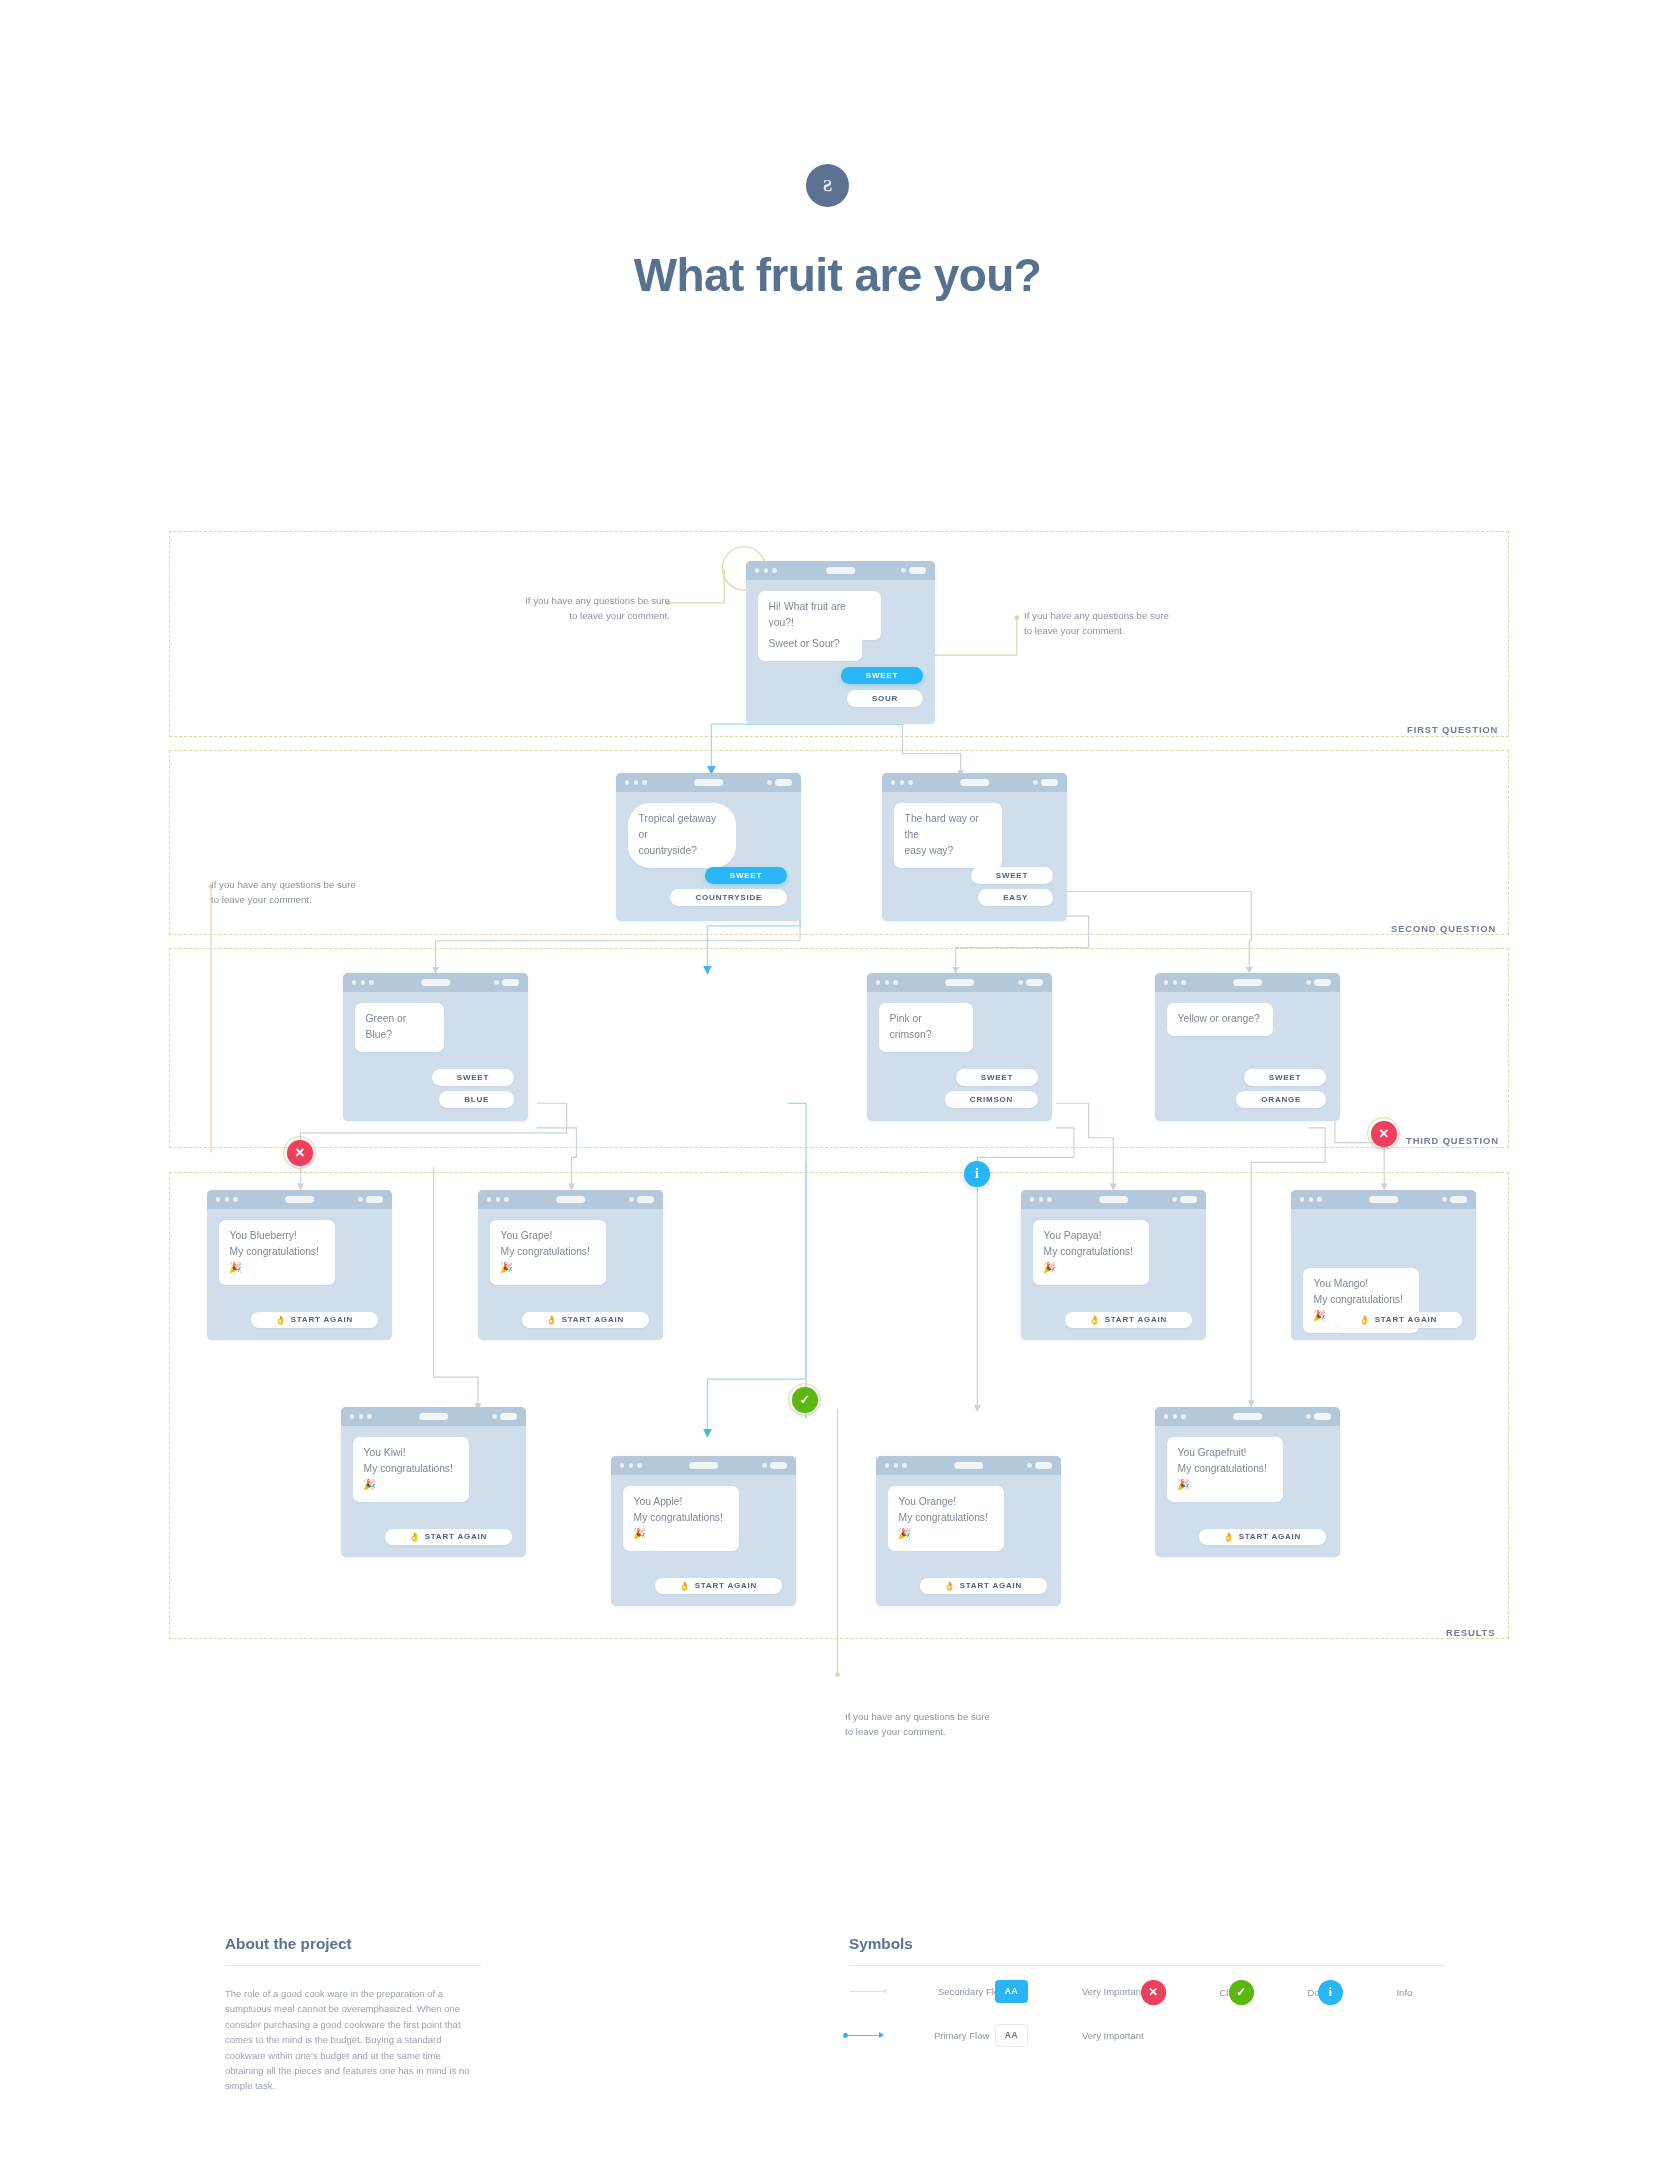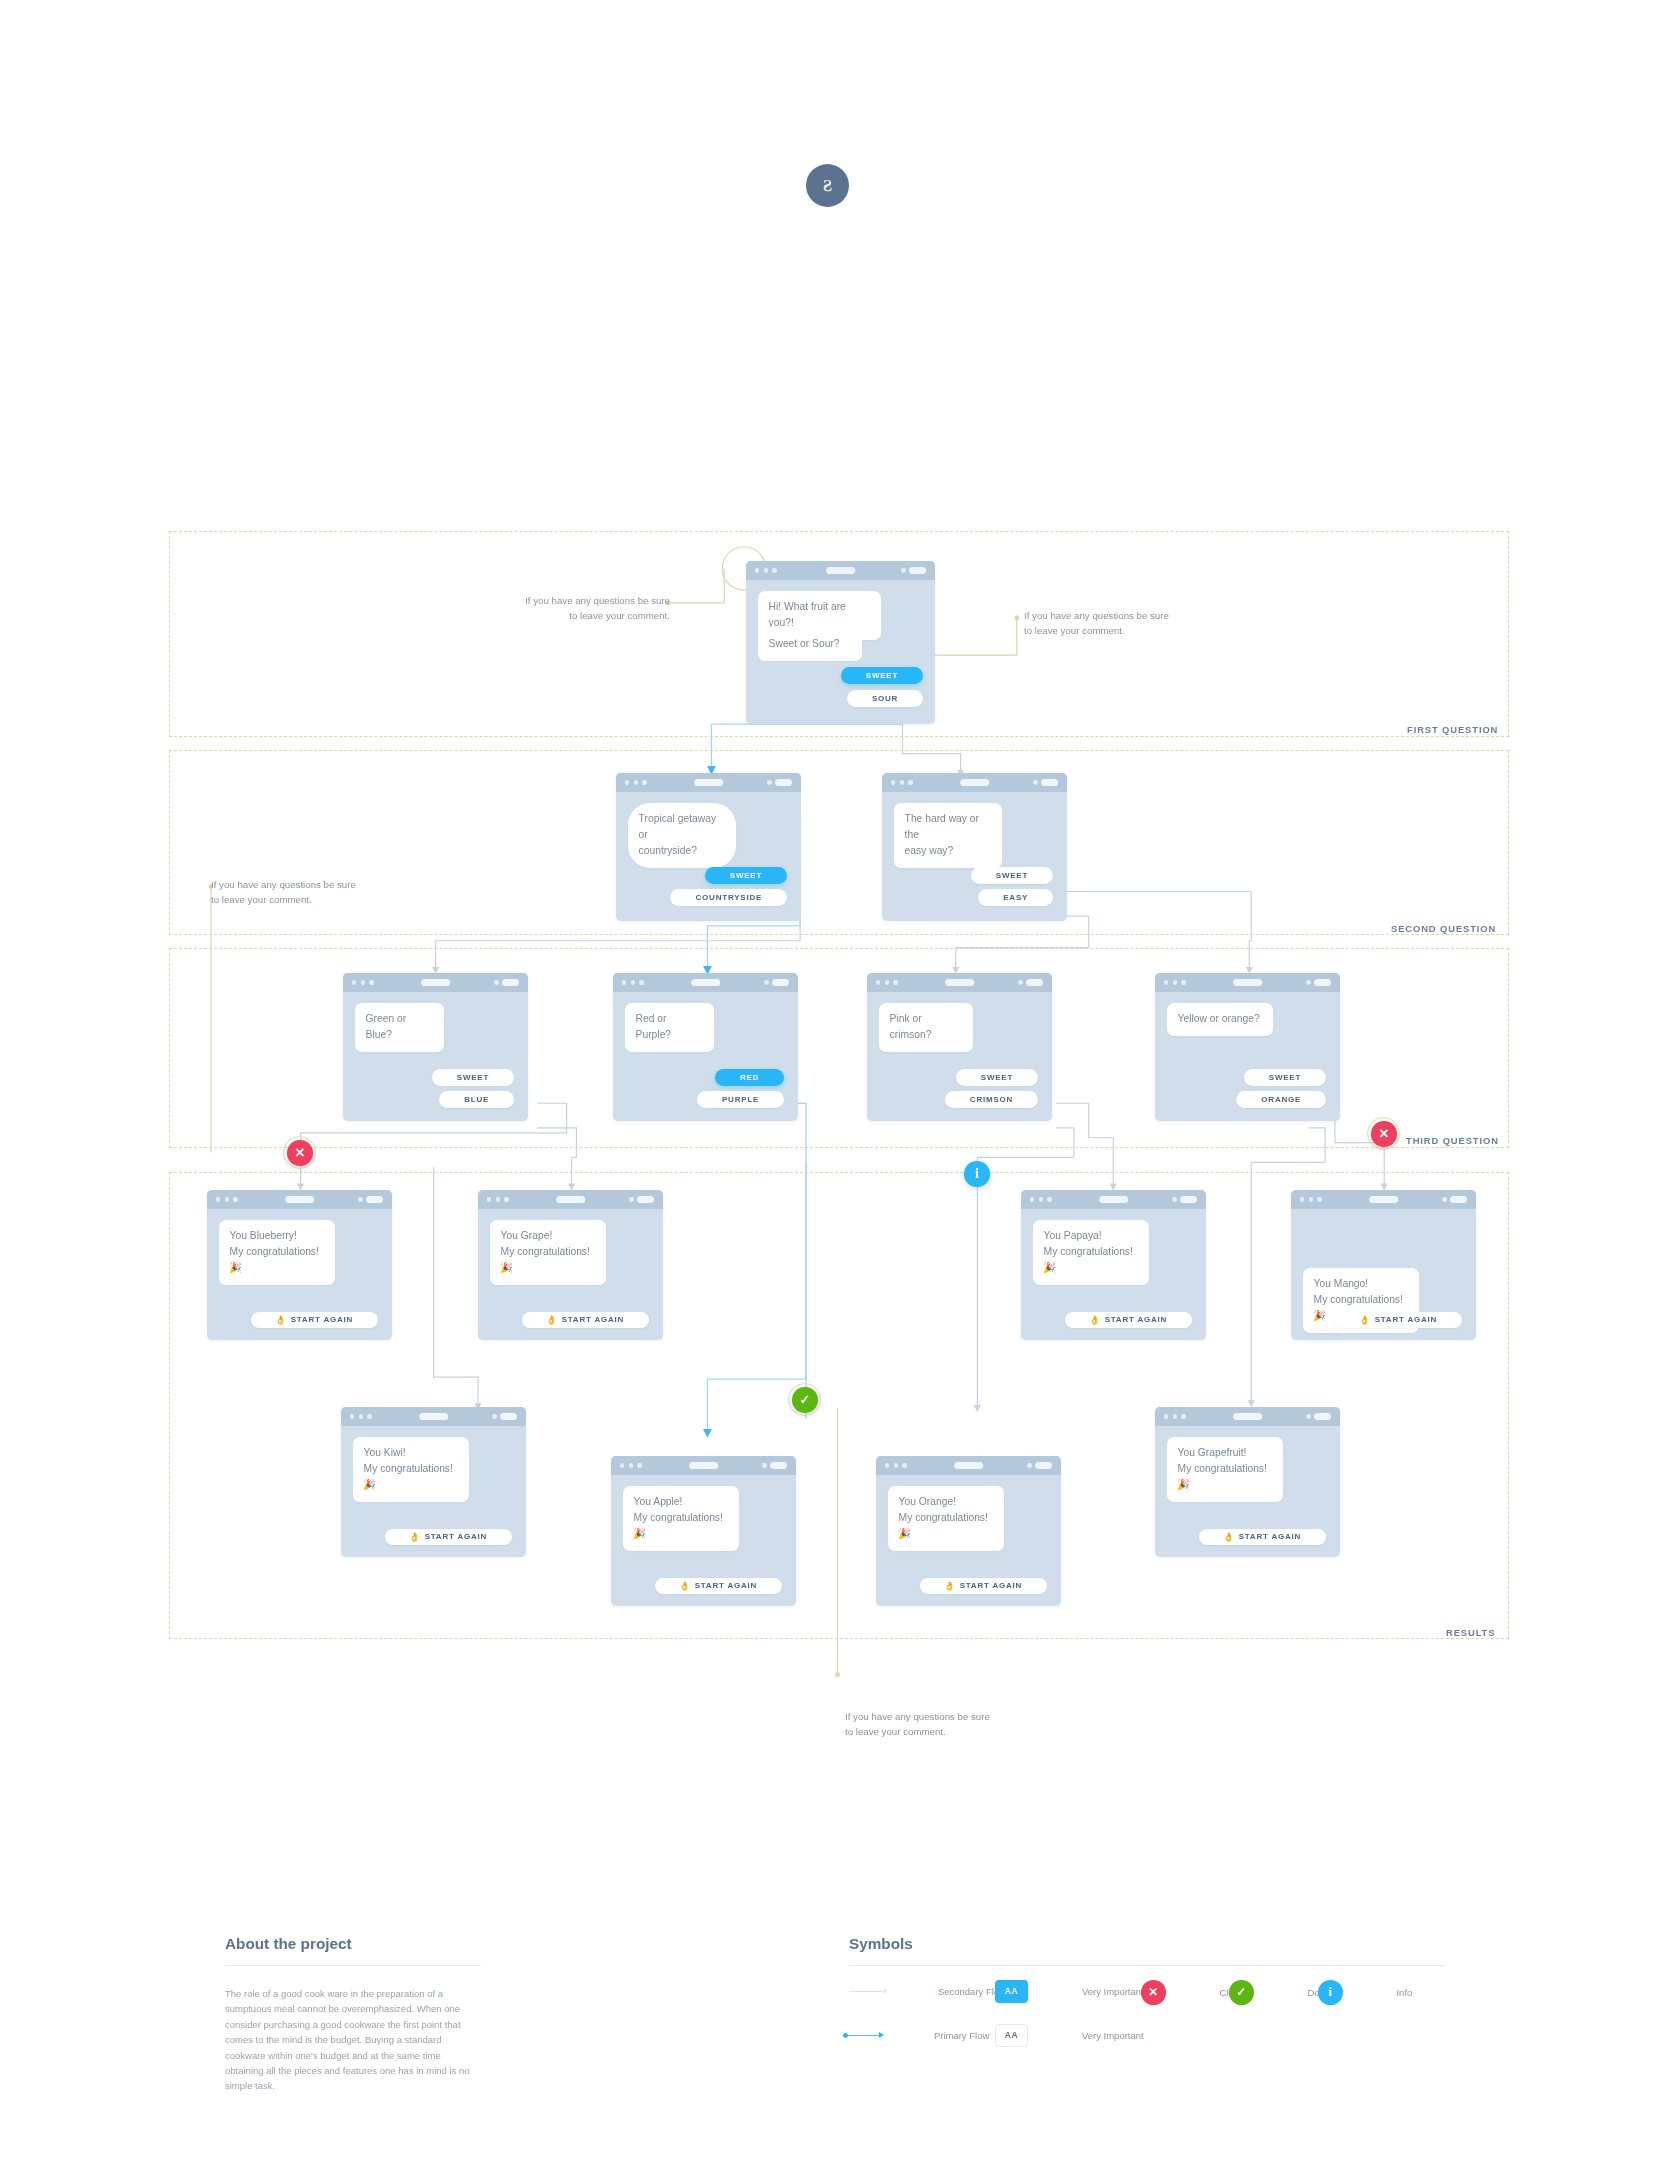--- a/index.html
+++ b/index.html
@@ -158,20 +158,21 @@
   .sw-circ.info  { background:#29b6f6; font-family:"Liberation Serif",serif; font-size:12.8px;}
 </style>
 </head>
 <body>
 
 <div id="root">
 
   <div class="logo-badge">
     <span>S</span>
   </div>
+  <div class="page-title">What fruit are you?</div>
 
   <div id="canvas">
 
     <svg id="wires" viewBox="0 0 1700 2211">
       <defs>
         <marker id="ar-blue" markerWidth="7" markerHeight="7" refX="3.5" refY="3.5" orient="auto">
           <path d="M0,0 L7,3.5 L0,7 z" fill="#45b6e8"></path>
         </marker>
         <marker id="ar-gray" markerWidth="6" markerHeight="6" refX="3" refY="3" orient="auto">
           <path d="M0,0 L6,3 L0,6 z" fill="#c8d2dc"></path>
@@ -327,41 +328,20 @@
       </div>
       <div class="bubble" style="left:11.8px; top:29.6px; width:89px;">Green or Blue?</div>
       <div class="opt" style="right:13.8px; top:96px;">
           <span>SWEET</span>
         </div>
       <div class="opt" style="right:13.8px; top:118px;">
           <span>BLUE</span>
         </div>
     </div>
 
-    <div class="win" style="left:613px; top:973px; width:185px; height:148px;">
-      <div class="win-bar">
-        <span class="dots">
-            <i></i>
-            <i></i>
-            <i></i>
-          </span>
-        <span class="pill-c"></span>
-        <span class="right-grp">
-            <i></i>
-            <b></b>
-          </span>
-      </div>
-      <div class="bubble" style="left:11.8px; top:29.6px; width:89px;">Red or Purple?</div>
-      <div class="opt sel" style="right:13.8px; top:96px;">
-          <span>RED</span>
-        </div>
-      <div class="opt" style="right:13.8px; top:118px;">
-          <span>PURPLE</span>
-        </div>
-    </div>
 
     <div class="win" style="left:867px; top:973px; width:185px; height:148px;">
       <div class="win-bar">
         <span class="dots">
             <i></i>
             <i></i>
             <i></i>
           </span>
         <span class="pill-c"></span>
         <span class="right-grp">

